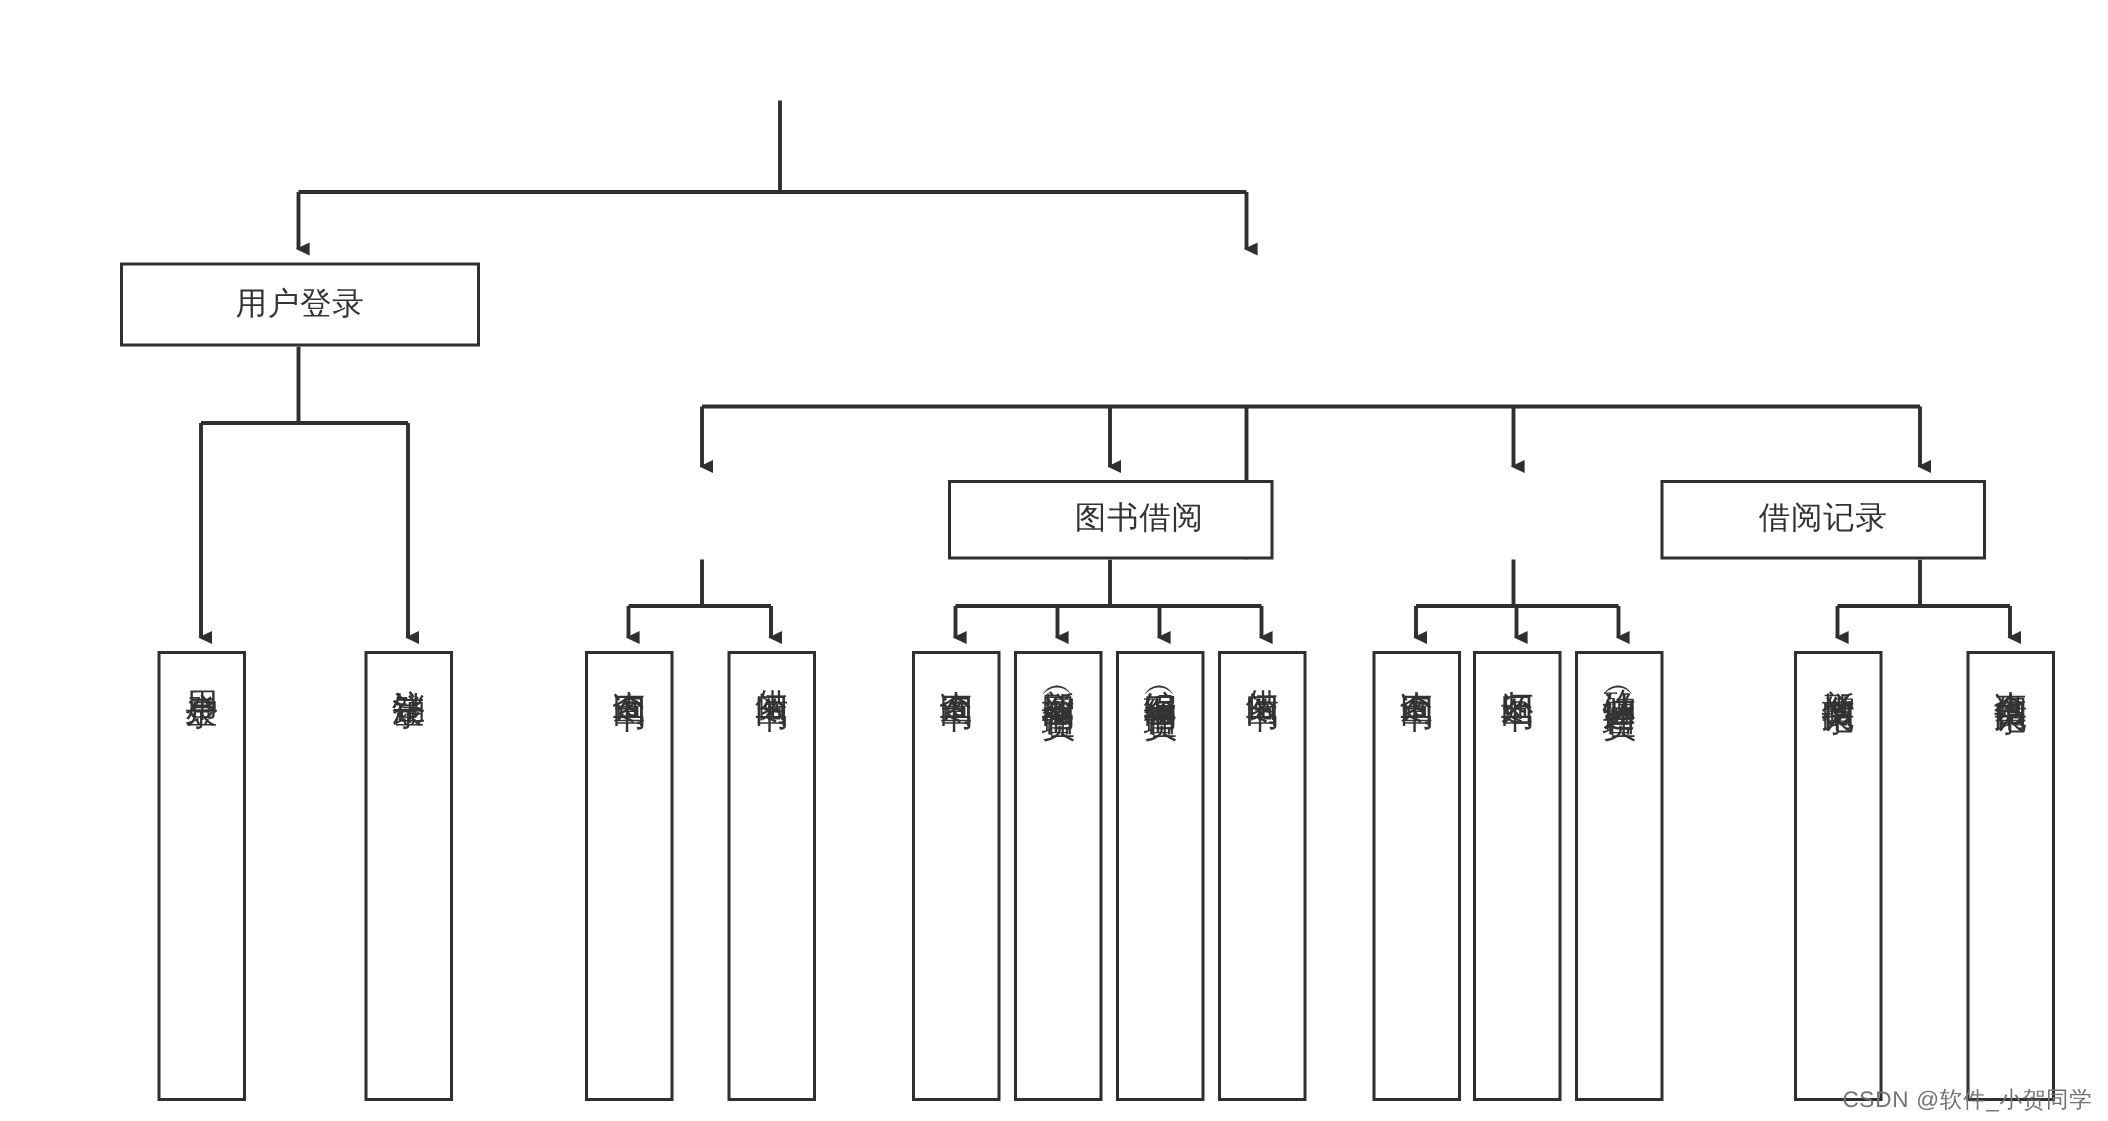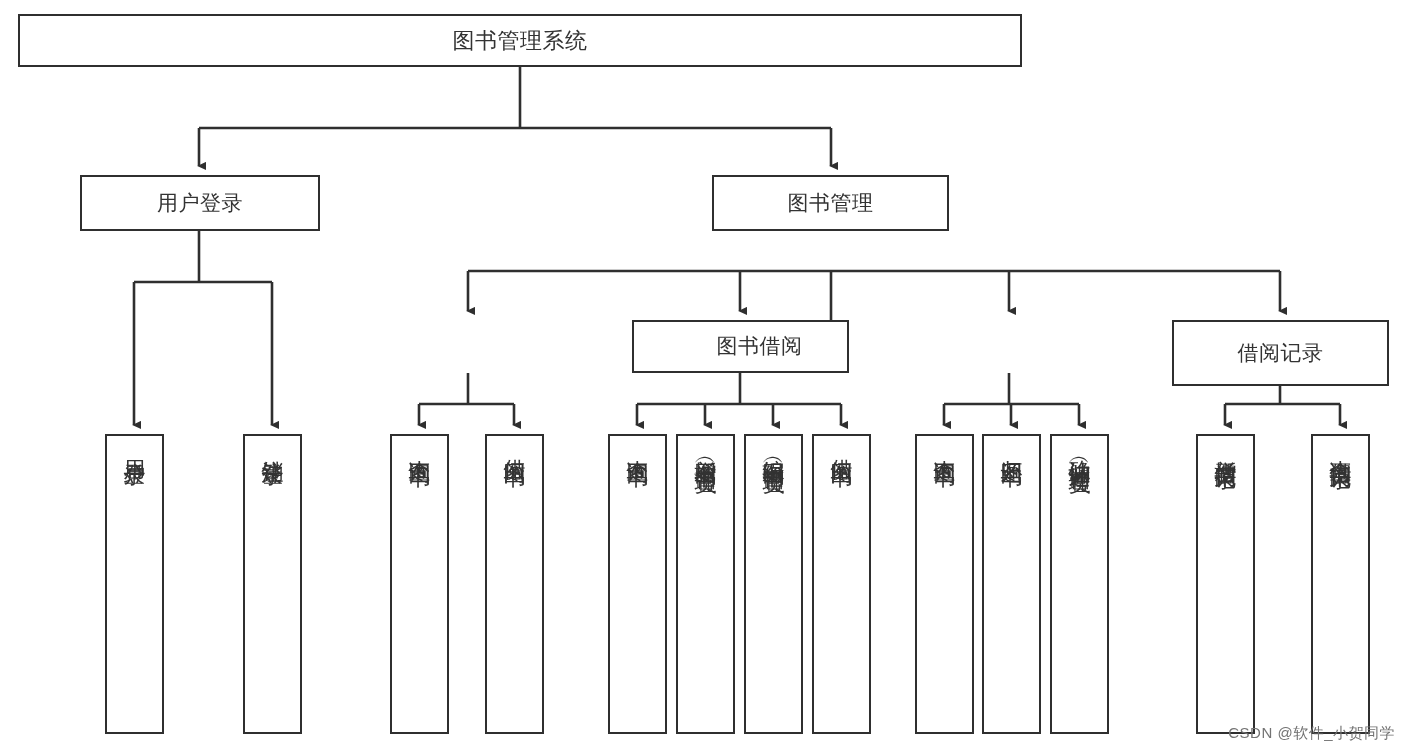--- a/index.html
+++ b/index.html
@@ -126,39 +126,33 @@
       <path d="M1011,404 L1011,425" marker-end="url(#arrow)"></path>
       <path d="M1079,404 L1079,425" marker-end="url(#arrow)"></path>
 
       <path d="M1280,373 L1280,404"></path>
       <path d="M1225,404 L1340,404"></path>
       <path d="M1225,404 L1225,425" marker-end="url(#arrow)"></path>
       <path d="M1340,404 L1340,425" marker-end="url(#arrow)"></path>
     </g>
   </svg>
 
-  <div class="node horiz root" style="left:18px; top:14px; width:1004px; height:53px;">
-    <span class="label">图书管理系统</span>
-  </div>
 
   <div class="node horiz" style="left:80px; top:175px; width:240px; height:56px;">
     <span class="label">用户登录</span>
   </div>
 
-  <div class="node horiz" style="left:712px; top:175px; width:237px; height:56px;">
-    <span class="label">图书管理</span>
-  </div>
 
 
   <div class="node horiz" style="left:632px; top:320px; width:217px; height:53px;padding-left:38px;">
     <span class="label">图书借阅</span>
   </div>
 
 
-  <div class="node horiz" style="left:1172px; top:320px; width:217px; height:66px;">
+  <div class="node horiz" style="left:1107px; top:320px; width:217px; height:53px;">
     <span class="label">借阅记录</span>
   </div>
 
   <div class="node vert" style="left:105px; top:434px; width:59px; height:300px;">
     <span class="label">用户登录</span>
   </div>
 
   <div class="node vert" style="left:243px; top:434px; width:59px; height:300px;">
     <span class="label">注销登录</span>
   </div>

